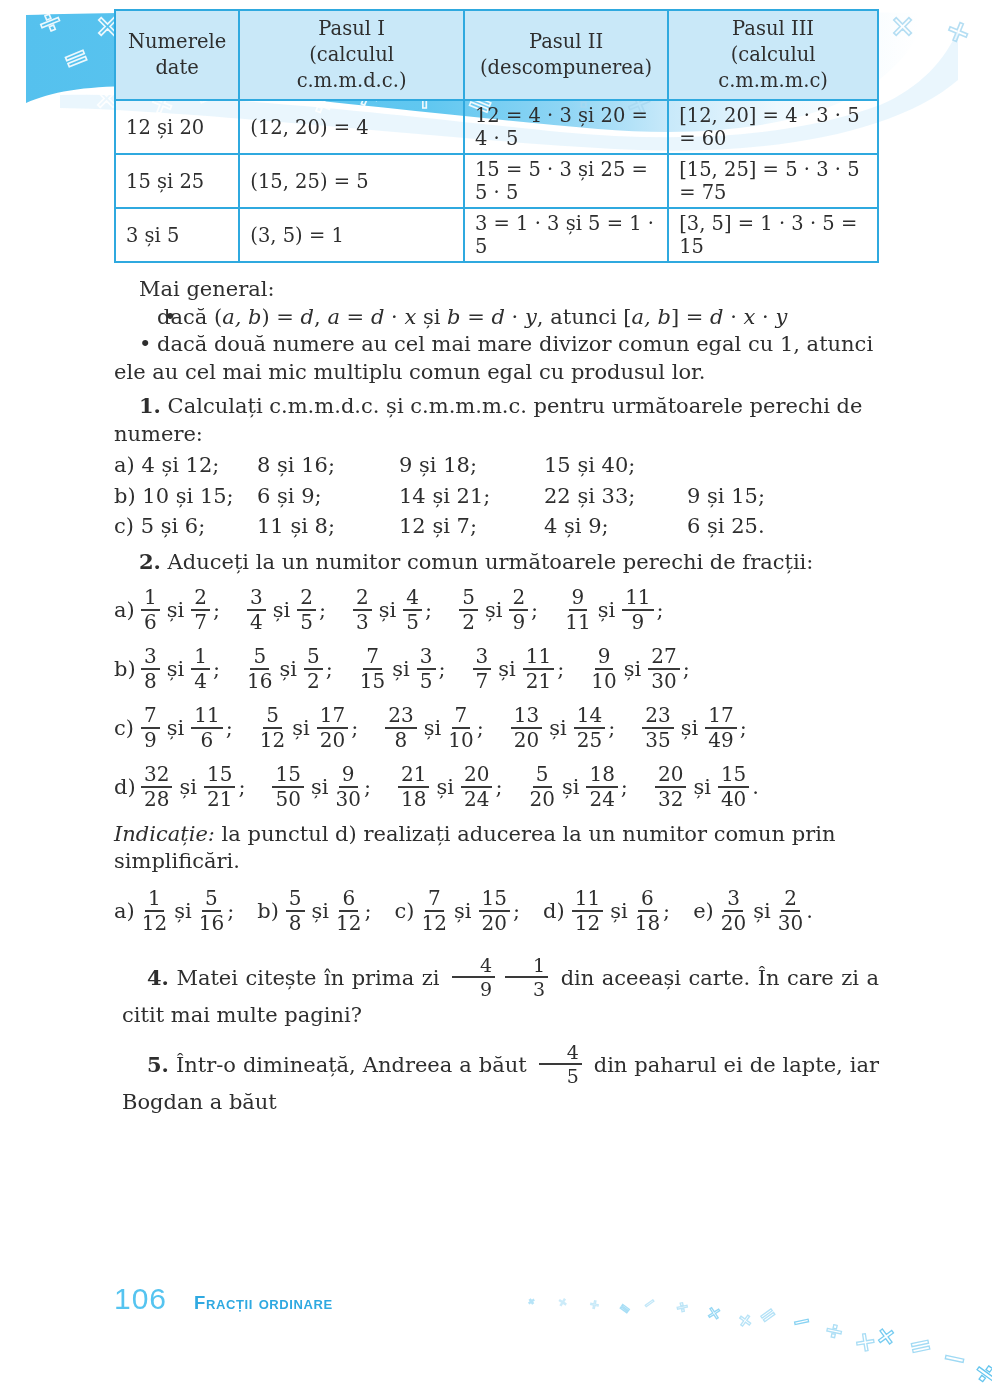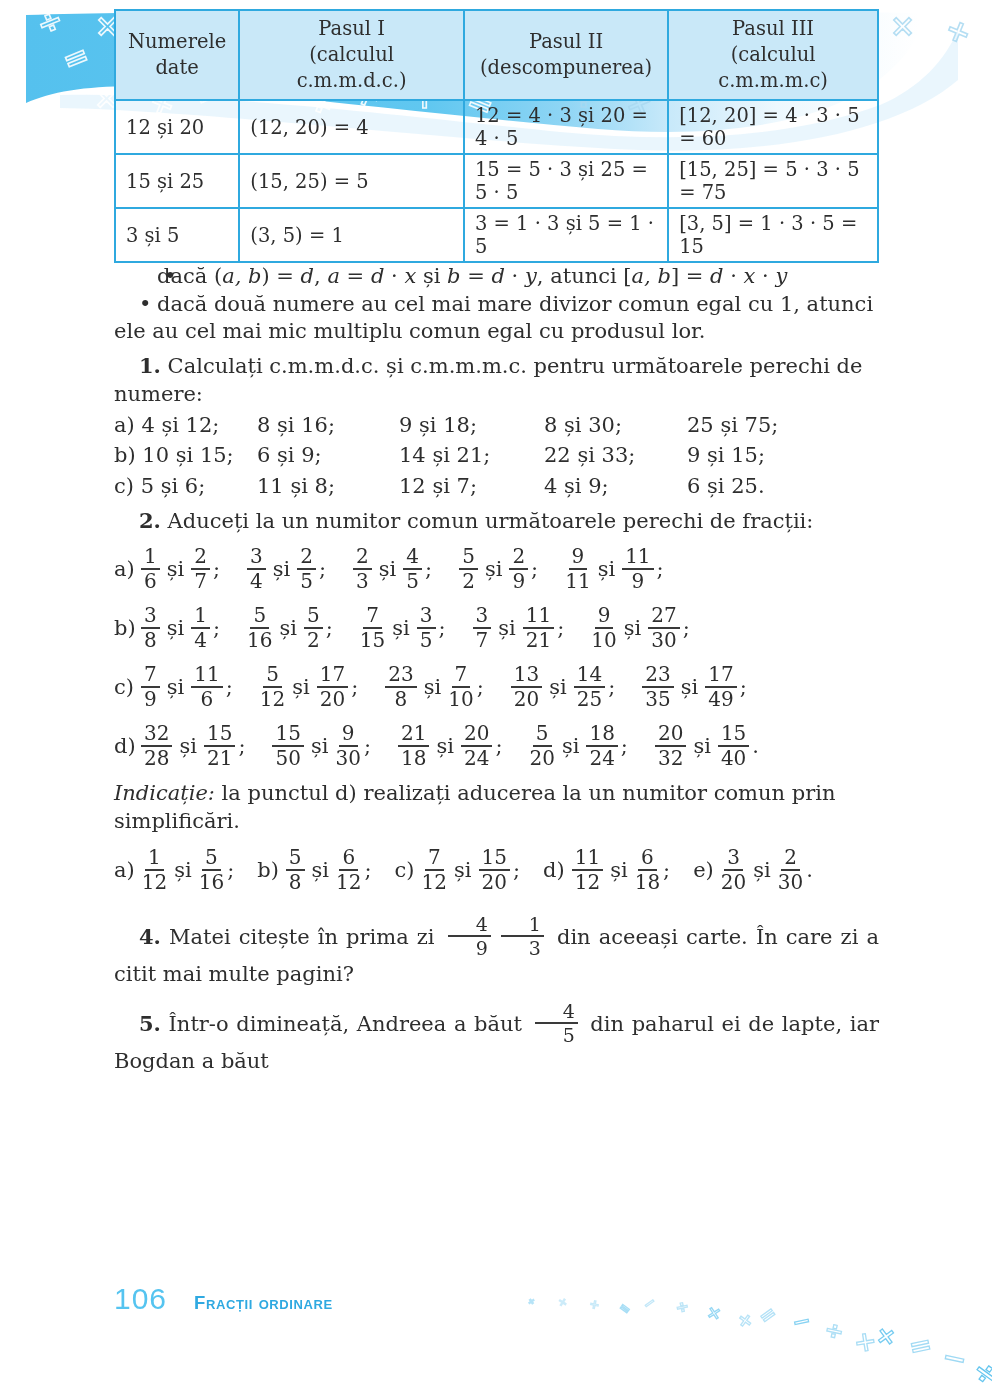--- a/index.html
+++ b/index.html
@@ -50,21 +50,21 @@
   .pair .punct{margin-left:3px;}
   .frac{display:inline-flex;flex-direction:column;align-items:center;
         font-size:20px;line-height:21px;}
   .frac .num{border-bottom:2px solid #3a3a3a;padding:0 3px 1px;}
   .frac .den{padding-top:1px;}
   .p3-row{display:flex;align-items:center;margin-top:9px;font-size:21px;min-height:52px;}
   .p3-item{display:inline-flex;align-items:center;margin-right:23px;}
   .p3-item .lbl{margin-right:7px;}
   .indicatie{margin-top:5px;}
   .prob-para{font-size:21px;line-height:29px;text-align:justify;text-indent:25px;
-             margin:14px 0 0 0;}
+             margin:14px 0 0 8px;}
   .prob-para .frac{vertical-align:middle;font-size:19px;line-height:20px;margin:0 5px;position:relative;top:-2px;}
   
   .footer{position:absolute;left:114px;top:1282px;display:flex;align-items:baseline;
           font-family:"Liberation Sans",sans-serif;}
   .pagenum{font-size:30px;color:#55C4F0;letter-spacing:1px;}
   .chapter{font-size:18.5px;font-weight:bold;color:#2FA9E1;font-variant:small-caps;
            margin-left:27px;letter-spacing:.6px;}
 </style>
 </head>
 <body>
@@ -177,32 +177,32 @@
         </tr>
         <tr>
           <td>3 și 5</td>
           <td>(3, 5) = 1</td>
           <td>3 = 1 · 3 și 5 = 1 · 5</td>
           <td>[3, 5] = 1 · 3 · 5 = 15</td>
         </tr>
       </tbody>
     </table>
 
+  <p class="para indent mai-general">Mai general:</p>
   <p class="para indent"><span class="bullet-ch">•</span><span id="formula1"><span>dacă (</span><i>a, b</i><span>) = </span><i>d</i><span>, </span><i>a</i><span> = </span><i>d</i><span> · </span><i>x</i><span> și </span><i>b</i><span> = </span><i>d</i><span> · </span><i>y</i><span>, atunci [</span><i>a, b</i><span>] = </span><i>d</i><span> · </span><i>x</i><span> · </span><i>y</i></span></p>
   <p class="para"><span style="text-indent:25px;display:inline-block;width:25px;"></span><span class="bullet-ch">•</span><span>dacă două numere au cel mai mare divizor comun egal cu 1, atunci ele au cel mai mic multiplu comun egal cu produsul lor.</span></p>
 
 
   <p class="p-intro"><b>1.</b><span> Calculați c.m.m.d.c. și c.m.m.m.c. pentru următoarele perechi de numere:</span></p>
   <div id="p1-rows">
       <div class="p1-row">
         <span>a) 4 și 12;</span>
         <span>8 și 16;</span>
         <span>9 și 18;</span>
-        <span>8 și 30;</span>
-        <span>25 și 75;</span>
+        <span>15 și 40;</span>
       </div>
       <div class="p1-row">
         <span>b) 10 și 15;</span>
         <span>6 și 9;</span>
         <span>14 și 21;</span>
         <span>22 și 33;</span>
         <span>9 și 15;</span>
       </div>
       <div class="p1-row">
         <span>c) 5 și 6;</span>

